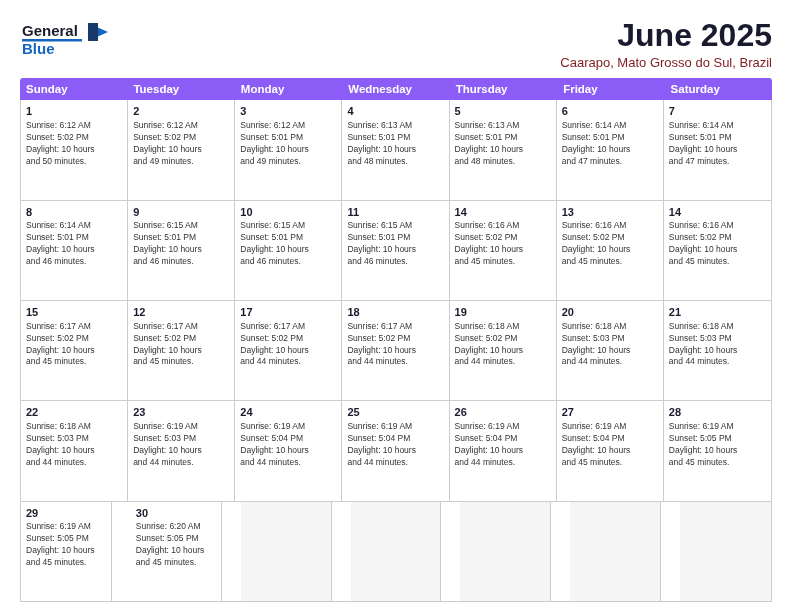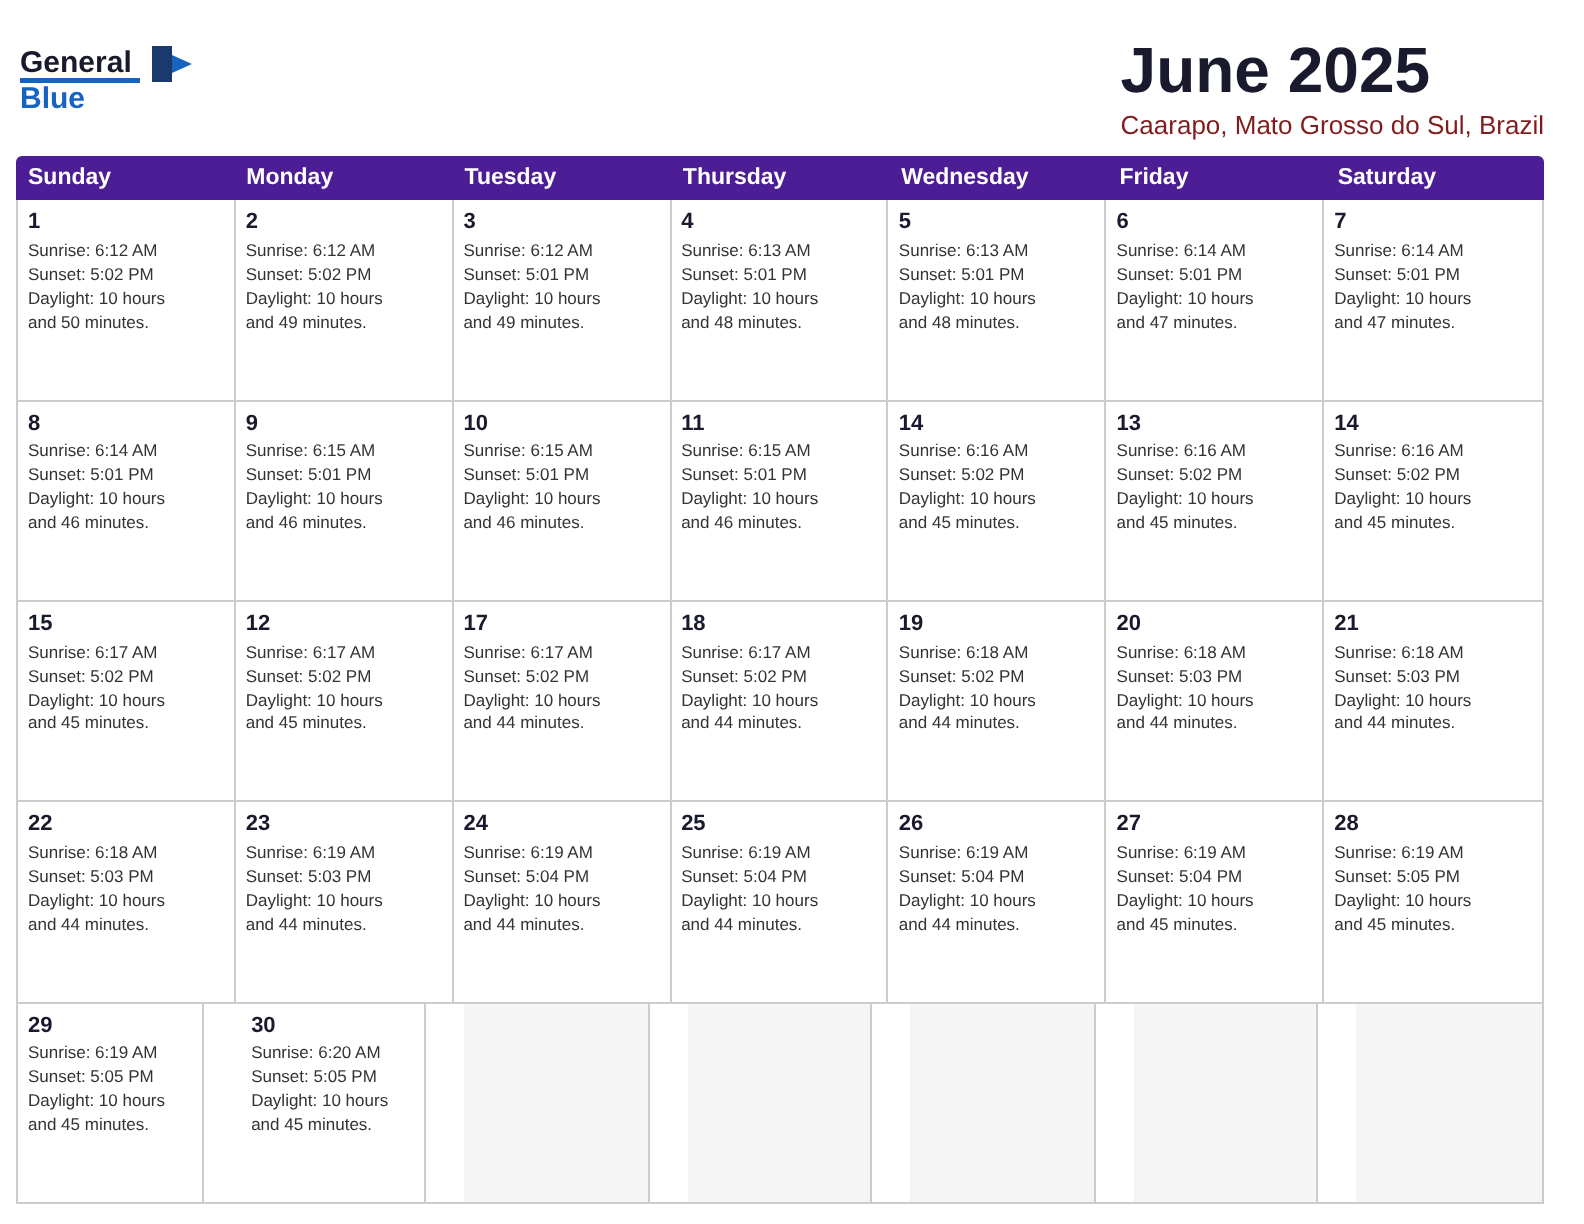--- a/index.html
+++ b/index.html
@@ -6,58 +6,58 @@
     body {
       font-family: Arial, sans-serif;
       background: #fff;
       width: 792px;
       height: 612px;
       overflow: hidden;
     }
     .page {
       width: 792px;
       height: 612px;
-      padding: 18px 20px 10px 8px;
+      padding: 18px 20px 10px 20px;
       display: flex;
       flex-direction: column;
     }
     .header {
       display: flex;
       justify-content: space-between;
       align-items: flex-start;
       margin-bottom: 8px;
     }
     .logo {
       display: flex;
       flex-direction: column;
       align-items: flex-start;
     }
     .title-block {
-      text-align: left;
+      text-align: right;
     }
     .month-title {
       font-size: 32px;
       font-weight: bold;
       color: #1a1a2e;
       line-height: 1.1;
     }
     .subtitle {
       font-size: 13px;
       color: #7f1d1d;
       margin-top: 2px;
     }
     .calendar {
       flex: 1;
       display: flex;
       flex-direction: column;
     }
     .cal-header {
       display: grid;
       grid-template-columns: repeat(7, 1fr);
-      background: #4c1d95;
+      background: #8b5cf6;
       border-radius: 3px 3px 0 0;
     }
     .cal-header-cell {
       color: #fff;
       font-size: 11.5px;
       font-weight: bold;
       padding: 5px 6px;
       text-align: left;
     }
     .cal-body {
@@ -122,24 +122,24 @@
     </div>
     <div class="title-block">
       <div class="month-title">June 2025</div>
       <div class="subtitle">Caarapo, Mato Grosso do Sul, Brazil</div>
     </div>
   </div>
 
   <div class="calendar">
     <div class="cal-header" id="cal-header">
         <div class="cal-header-cell">Sunday</div>
+        <div class="cal-header-cell">Tuesday</div>
         <div class="cal-header-cell">Monday</div>
-        <div class="cal-header-cell">Tuesday</div>
+        <div class="cal-header-cell">Wednesday</div>
         <div class="cal-header-cell">Thursday</div>
-        <div class="cal-header-cell">Wednesday</div>
         <div class="cal-header-cell">Friday</div>
         <div class="cal-header-cell">Saturday</div>
       </div>
     <div class="cal-body" id="cal-body">
         <div class="cal-row">
           <div class="cal-cell">
             <span class="day-num">1</span>
             <div class="cell-text">Sunrise: 6:12 AM</div>
             <div class="cell-text">Sunset: 5:02 PM</div>
             <div class="cell-text">Daylight: 10 hours</div>

